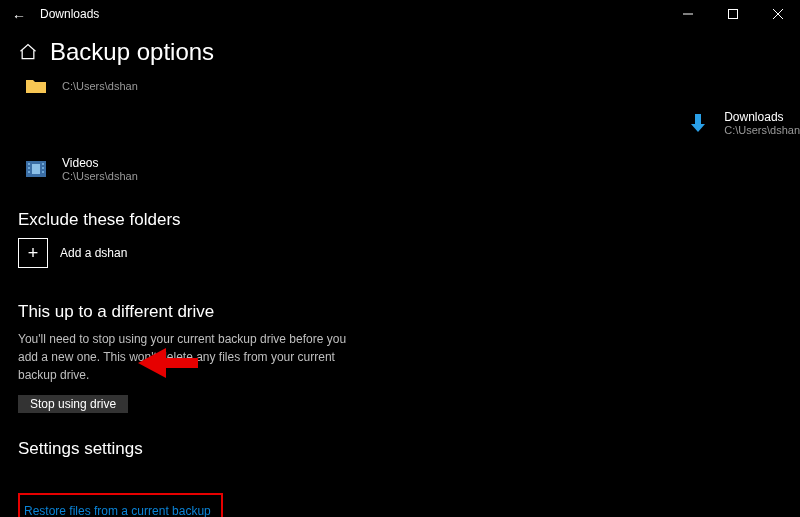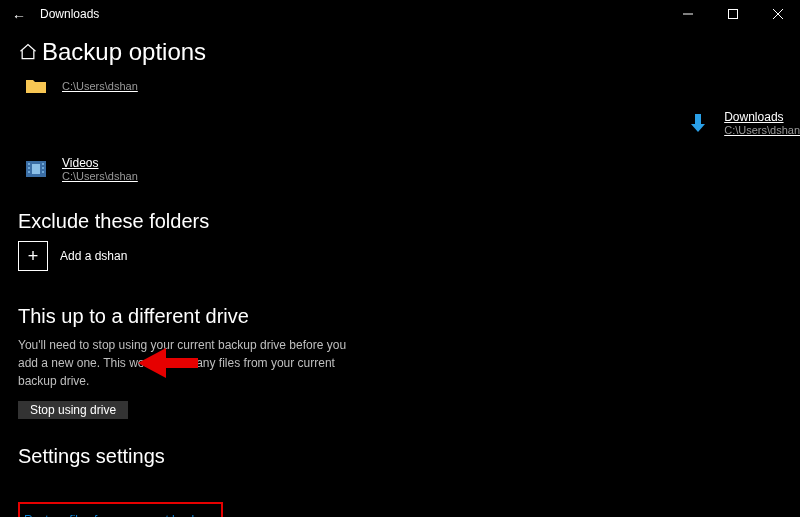--- a/index.html
+++ b/index.html
@@ -50,21 +50,21 @@
       font-size: 12px;
       cursor: pointer;
     }
     .content {
       padding-left: 18px;
       padding-top: 10px;
     }
     .page-header {
       display: flex;
       align-items: center;
-      gap: 4px;
+      gap: 12px;
       margin-bottom: 6px;
     }
     .home-icon {
       font-size: 18px;
     }
     .page-title {
       font-size: 24px;
       font-weight: 400;
     }
     .folder-row {
@@ -75,32 +75,31 @@
       margin-left: 6px;
     }
     .folder-icon-wrap {
       width: 24px;
       display: flex;
       justify-content: center;
     }
     .folder-text {
       display: flex;
       flex-direction: column;
-      text-decoration: underline;
     }
     .folder-name {
       font-size: 12px;
       color: #fff;
     }
     .folder-path {
       font-size: 11px;
       color: #9a9a9a;
     }
     .section-title {
-      font-size: 20px;
+      font-size: 17px;
       font-weight: 400;
       margin-top: 22px;
       margin-bottom: 8px;
     }
     .add-folder-row {
       display: flex;
       align-items: center;
       gap: 12px;
       cursor: pointer;
     }

